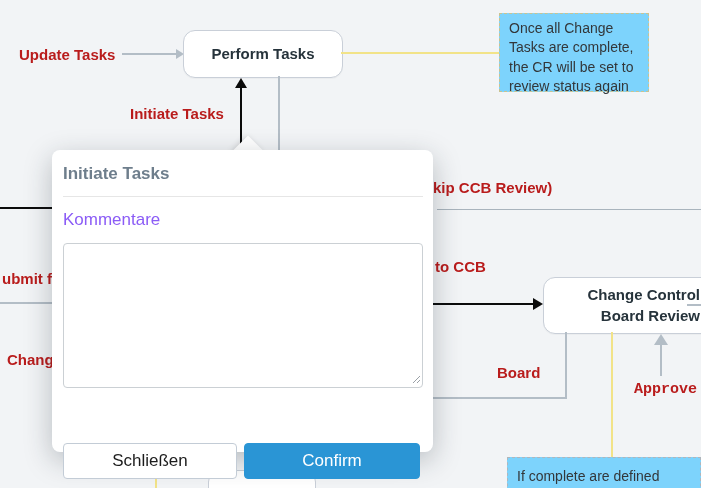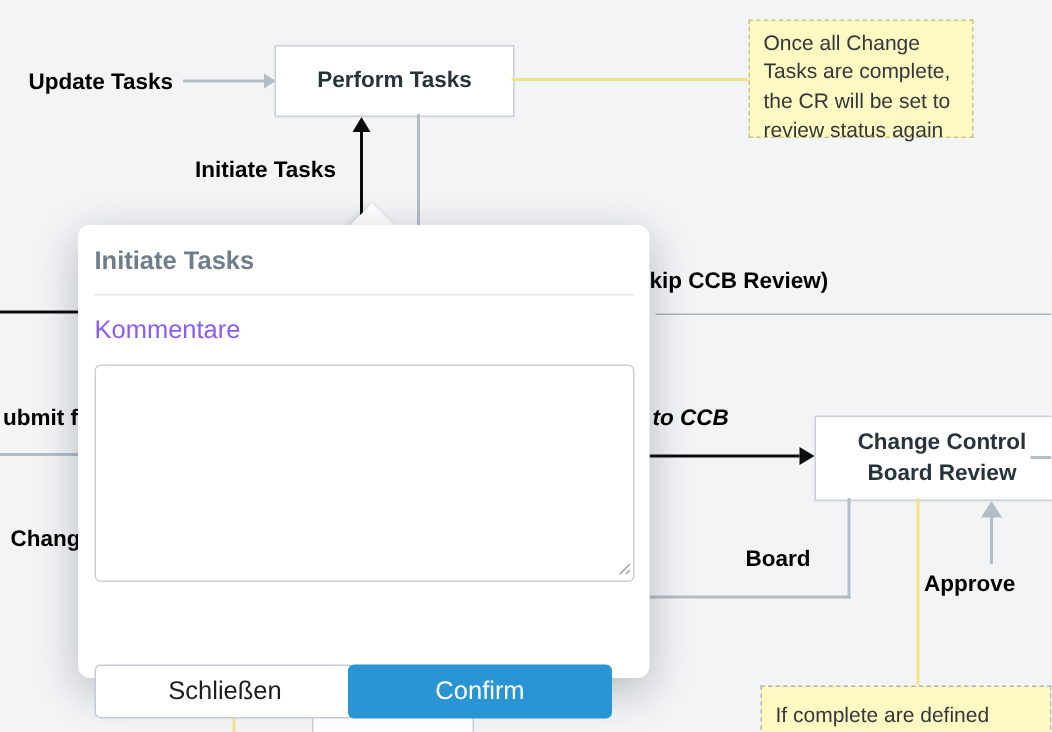--- a/index.html
+++ b/index.html
@@ -5,26 +5,26 @@
   html,body{margin:0;padding:0;}
   body{font-family:"Liberation Sans",sans-serif;background:#e9ebee;}
   #stage{position:relative;width:701px;height:488px;background:#f2f4f6;overflow:hidden;}
 
   
   .hline,.vline{position:absolute;}
   .gray{background:#b3bdc6;}
   .thin-gray{background:#a9b4bd;}
   .black{background:#0b0b0b;}
   .yellow{background:#f2e388;}
-  .node{position:absolute;background:#fff;border:1px solid #c9cfd8;border-radius:1px;
-        display:flex;align-items:center;justify-content:center;text-align:center;
+  .node{position:absolute;background:#fff;border:1px solid #c9cfd8;border-radius:12px;
+        display:flex;align-items:center;justify-content:center;text-align:right;
         color:#26333b;font-size:15px;font-weight:600;line-height:1.35;
         box-shadow:0 1px 1px rgba(0,0,0,0.03);}
-  .dlabel{position:absolute;color:#000000;font-size:15px;font-weight:600;white-space:nowrap;}
-  .note{position:absolute;background:#fef9c3;border:1px dashed #c9c391;color:#33373a;
+  .dlabel{position:absolute;color:#b91c1c;font-size:15px;font-weight:600;white-space:nowrap;}
+  .note{position:absolute;background:#7dd3fc;border:1px dashed #c9c391;color:#33373a;
         font-size:14px;line-height:1.38;padding:5px 9px;box-sizing:border-box;}
   .arr{position:absolute;width:0;height:0;}
   .arr-right-gray{border-top:5px solid transparent;border-bottom:5px solid transparent;border-left:8px solid #b3bdc6;}
   .arr-right-black{border-top:6px solid transparent;border-bottom:6px solid transparent;border-left:10px solid #0b0b0b;}
   .arr-up-black{border-left:6px solid transparent;border-right:6px solid transparent;border-bottom:10px solid #0b0b0b;}
   .arr-down-black{border-left:6px solid transparent;border-right:6px solid transparent;border-top:10px solid #0b0b0b;}
   .arr-up-gray{border-left:7px solid transparent;border-right:7px solid transparent;border-bottom:11px solid #b3bdc6;}
 
   
   #pointer-diamond{position:absolute;left:237px;top:140px;width:22px;height:22px;background:#fff;
@@ -34,21 +34,21 @@
   #modal-title{position:absolute;left:11px;top:14px;font-size:17px;font-weight:700;color:#6e7e8c;}
   #modal-divider{position:absolute;left:11px;top:46px;width:360px;height:1px;background:#e6e6e6;}
   #comment-label{position:absolute;left:11px;top:60px;font-size:17px;color:#8b5cf6;}
   #comment-textarea{position:absolute;left:11px;top:93px;width:360px;height:145px;box-sizing:border-box;
         border:1px solid #cbd0d4;border-radius:4px;background:#fff;resize:none;outline:none;
         font-family:"Liberation Sans",sans-serif;font-size:15px;padding:6px;}
   #resize-handle{position:absolute;left:359px;top:224px;width:9px;height:9px;pointer-events:none;}
   .btn{position:absolute;top:252px;height:36px;border-radius:4px;font-family:"Liberation Sans",sans-serif;
         font-size:17px;display:flex;align-items:center;justify-content:center;cursor:pointer;box-sizing:border-box;margin-top:41px;}
   #close-button{left:11px;width:174px;background:#fff;border:1px solid #c3ccd6;color:#1c1c1c;}
-  #confirm-button{left:180px;width:176px;background:#2a95d5;border:1px solid #2a95d5;color:#fff;}
+  #confirm-button{left:192px;width:176px;background:#2a95d5;border:1px solid #2a95d5;color:#fff;}
 </style>
 </head>
 <body>
 
 <div id="stage">
 
   <span class="dlabel" style="left:19px;top:46px;">Update Tasks</span>
   <div class="hline gray" style="left:122px;top:53px;width:54px;height:2px;"></div>
   <div class="arr arr-right-gray" style="left:176px;top:49px;"></div>
 
@@ -68,36 +68,36 @@
   <div class="vline gray" style="left:278px;top:76px;width:2px;height:74px;"></div>
 
   <div class="hline black" style="left:0px;top:207px;width:53px;height:2px;"></div>
   <span class="dlabel" style="left:2px;top:270px;">ubmit fo</span>
   <div class="hline gray" style="left:0px;top:302px;width:53px;height:2px;"></div>
   <span class="dlabel" style="left:7px;top:351px;">Change</span>
 
   <span class="dlabel" style="left:433px;top:179px;">kip CCB Review)</span>
   <div class="hline thin-gray" style="left:437px;top:209px;width:264px;height:1px;"></div>
 
-  <span class="dlabel" style="left:435px;top:270px;font-style:italic;">to CCB</span>
+  <span class="dlabel" style="left:435px;top:258px;">to CCB</span>
   <div class="hline black" style="left:433px;top:303px;width:100px;height:2px;"></div>
   <div class="arr arr-right-black" style="left:533px;top:298px;"></div>
 
   <div class="node" style="left:543px;top:277px;width:144px;height:55px;padding:0 12px;">
     <span>Change Control Board Review</span>
   </div>
   <div class="hline gray" style="left:687px;top:304px;width:14px;height:2px;"></div>
 
   <div class="vline gray" style="left:565px;top:332px;width:2px;height:67px;"></div>
   <div class="hline gray" style="left:433px;top:397px;width:134px;height:2px;"></div>
   <span class="dlabel" style="left:497px;top:364px;">Board</span>
 
   <div class="arr arr-up-gray" style="left:654px;top:334px;"></div>
   <div class="vline gray" style="left:660px;top:344px;width:2px;height:32px;"></div>
-  <span class="dlabel" style="left:616px;top:381px;">Approve</span>
+  <span class="dlabel" style="left:634px;top:381px;font-family:Liberation Mono, monospace;">Approve</span>
 
   <div class="vline yellow" style="left:611px;top:332px;width:2px;height:125px;"></div>
   <div class="note" style="left:507px;top:457px;width:194px;height:40px;border-color:#aeb6bd;padding-top:9px;">
     <span>If complete are defined</span>
   </div>
 
   <div class="vline yellow" style="left:155px;top:452px;width:2px;height:36px;"></div>
   <div class="vline black" style="left:259px;top:452px;width:2px;height:10px;"></div>
   <div class="arr arr-down-black" style="left:254px;top:461px;"></div>
   <div class="node" style="left:208px;top:470px;width:106px;height:32px;"></div>

